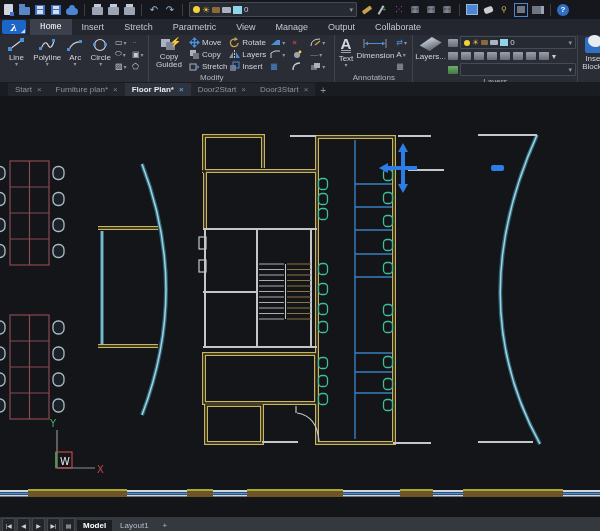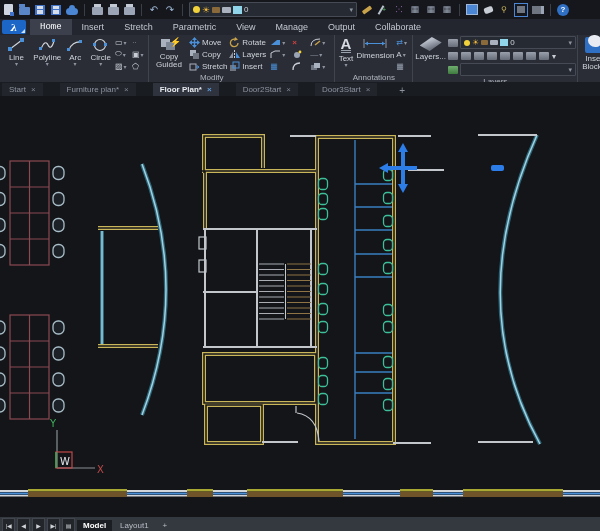--- a/index.html
+++ b/index.html
@@ -47,21 +47,21 @@
   .sic{display:inline-flex;align-items:center;gap:1px;font-size:8px;color:#c8cdd5;}
   .sic .chev{font-size:6px;color:#8d94a0;}
   .hstack{display:flex;flex-direction:column;gap:0;}
   .mrow{display:flex;align-items:center;gap:2px;height:12px;font-size:8px;color:#d0d4db;white-space:nowrap;}
   .bigA{font-size:15px;font-weight:bold;color:#d6dae2;border-bottom:3px double #9aa2ae;line-height:13px;}
   .lay-ic{width:22px;height:14px;background:linear-gradient(160deg,#b8bfc9 30%,#6f7682 70%);clip-path:polygon(0 60%,55% 0,100% 40%,45% 100%);}
   .blk-ic{width:20px;height:16px;background:#2f6fc4;border-radius:2px;position:relative;}
   .blk-ic:after{content:"";position:absolute;left:3px;top:-2px;width:13px;height:12px;background:#e8ecf2;border-radius:50% 50% 40% 60%;}
   .mini9{width:10px;height:8px;background:linear-gradient(180deg,#9aa1ac,#666c78);border-radius:1px;}
   
-  .doctabs{height:14px;background:#191c21;display:flex;align-items:flex-end;padding-left:2px;gap:17px;}
+  .doctabs{height:14px;background:#191c21;display:flex;align-items:flex-end;padding-left:8px;gap:0;}
   .dtab{height:13px;display:flex;align-items:center;gap:5px;padding:0 7px;font-size:8px;color:#8d94a0;background:#22252c;}
   .dtab.active{background:#2e333d;color:#e6e9ee;font-weight:bold;}
   .dtab .x{font-size:8px;color:#7d8490;}
   .dtab.active .x{color:#5b9bd8;}
   .addtab{font-size:10px;color:#8d94a0;padding:0 5px;}
   
   .canvas{position:relative;height:421px;background:#131519;}
   .canvas svg{position:absolute;inset:0;}
   
   .statusbar{height:16px;background:#34383f;display:flex;align-items:center;padding-left:2px;gap:2px;}

